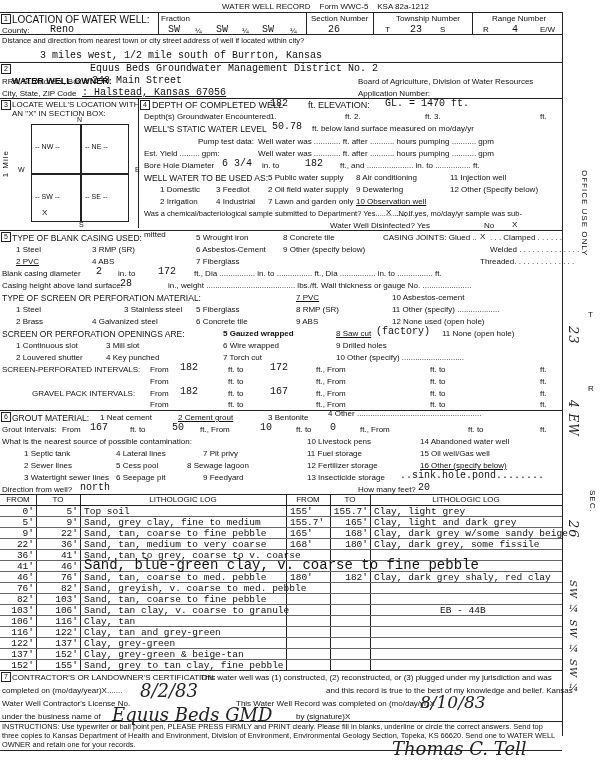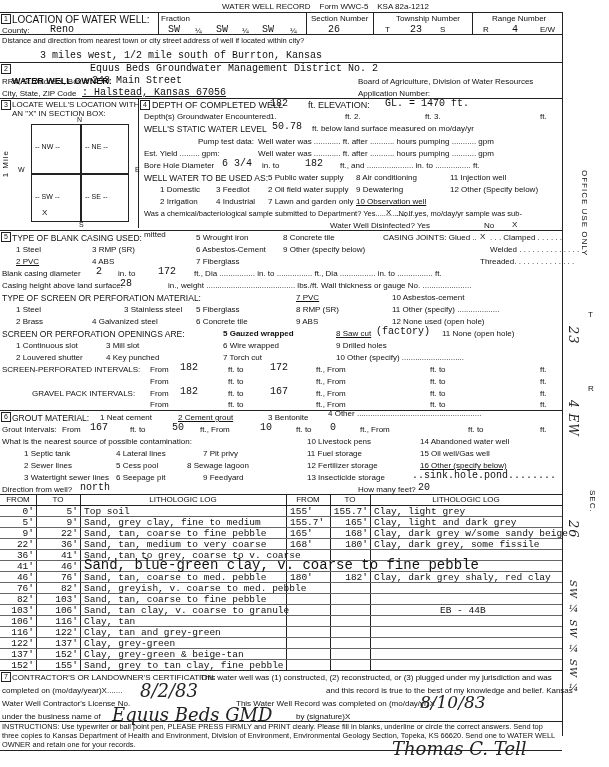--- a/index.html
+++ b/index.html
@@ -237,21 +237,21 @@
 <div class="abs" style="left:203px;top:449px;">7 Pit privy</div>
 <div class="abs" style="left:187px;top:461px;">8 Sewage lagoon</div>
 <div class="abs" style="left:203px;top:473px;">9 Feedyard</div>
 <div class="abs" style="left:307px;top:437px;">10 Livestock pens</div>
 <div class="abs" style="left:307px;top:449px;">11 Fuel storage</div>
 <div class="abs" style="left:307px;top:461px;">12 Fertilizer storage</div>
 <div class="abs" style="left:307px;top:473px;">13 Insecticide storage</div>
 <div class="abs" style="left:420px;top:437px;">14 Abandoned water well</div>
 <div class="abs" style="left:420px;top:449px;">15 Oil well/Gas well</div>
 <div class="abs u" style="left:420px;top:461px;">16 Other (specify below)</div>
-<div class="abs mono" style="left:412px;top:470px;text-align:center;">..sink.hole.pond........</div>
+<div class="abs mono" style="left:400px;top:470px;text-align:center;">..sink.hole.pond........</div>
 <div class="abs" style="left:2px;top:485px;">Direction from well?</div>
 <div class="abs mono" style="left:80px;top:482px;">north</div>
 <div class="abs" style="left:358px;top:485px;">How many feet?</div>
 <div class="abs mono" style="left:418px;top:482px;">20</div>
 
 <div id="log-table" style="position:absolute;left:0;top:494px;width:562px;height:176px;">
   <div class="hl" style="left:0;top:0;width:562px;"></div>
   <div class="hl" style="left:0;top:11px;width:562px;"></div>
   <div class="vl" style="left:36px;top:0;height:176px;"></div>
   <div class="vl" style="left:80px;top:0;height:176px;"></div>

